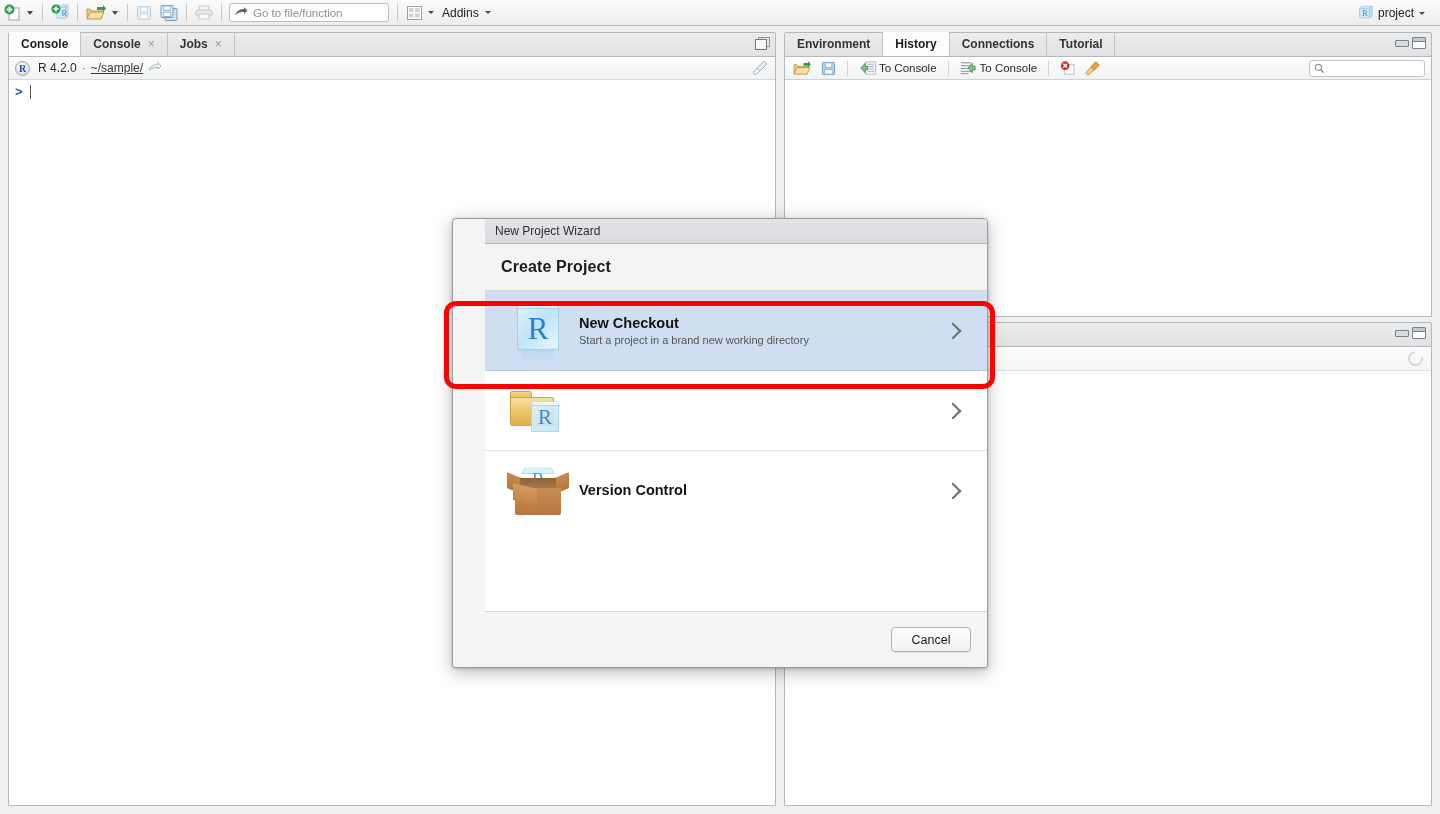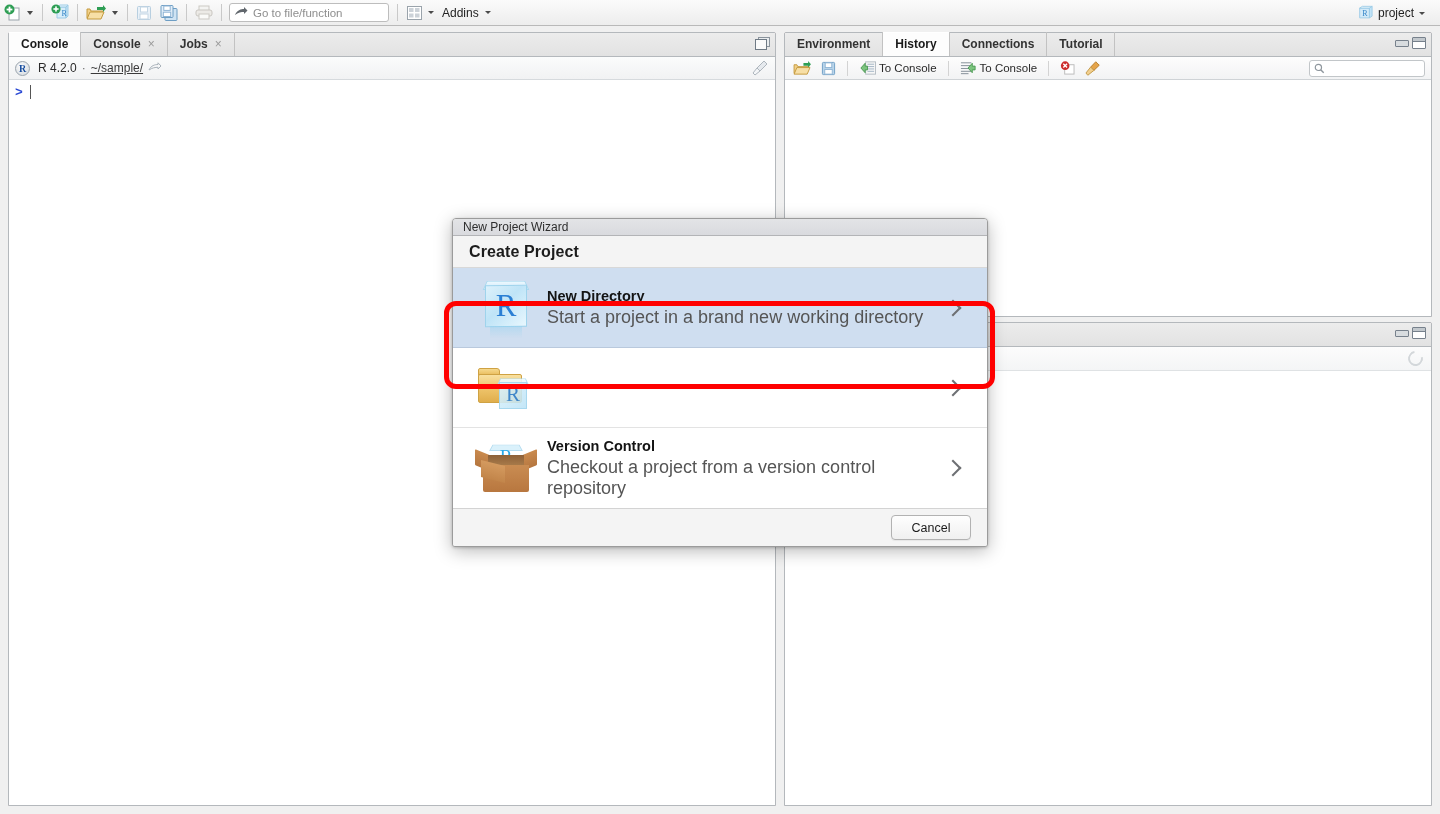--- a/index.html
+++ b/index.html
@@ -163,27 +163,27 @@
   }
   .refresh-ico {
     position:absolute; right:8px; top:4px; width:15px; height:15px;
     border:2px solid #d3d7da; border-radius:50%;
     border-top-color: transparent; transform: rotate(35deg);
   }
 
   
   .dlg-overlay { position:absolute; inset:0; }
   #dialog {
-    position:absolute; left: 452px; top: 218px; width: 536px; height: 329px;
+    position:absolute; left: 452px; top: 218px; width: 536px; height: 450px;
     background:#f4f4f4;
     border:1px solid #9b9b9b;
     border-radius: 4px 4px 3px 3px;
     box-shadow: 0 4px 18px rgba(0,0,0,0.28), 0 1px 3px rgba(0,0,0,0.2);
     overflow: hidden;
-    display:flex; flex-direction:column;
+    display:flex; flex-direction:column;padding-left:32px;
   }
   .dlg-title {
     height: 25px; background: linear-gradient(to bottom, #e3e4e6 0%, #d9dade 100%);
     border-bottom: 1px solid #b3b4b7;
     display:flex; align-items:center; padding-left:10px;
   }
   .dlg-title span { font-size: 12px; color:#2e2e2e; }
   .dlg-header {
     height: 47px; background:#f4f4f4; display:flex; align-items:center;
     padding-left: 16px; border-bottom:1px solid #d8d8d8;
@@ -191,21 +191,21 @@
   .dlg-header h1 { margin:0; font-size:16px; font-weight:bold; color:#1c1c1c; letter-spacing:0.1px;}
   .dlg-list { background:#fff; flex: 1; }
   .dlg-row {
     height: 80px; display:flex; align-items:center; padding: 0 14px 0 20px;
     border-bottom: 1px solid #e3e3e3; background:#fff; position:relative;
   }
   .dlg-row.selected { background:#cfdef0; border-bottom-color:#b9c9dd; }
   .dlg-row .ico-wrap { width: 66px; display:flex; justify-content:center; align-items:center; }
   .dlg-row .txt { flex:1; padding-left: 8px; }
   .dlg-row .ttl { font-size:14.5px; font-weight:bold; color:#141414; margin-bottom:3px; }
-  .dlg-row .sub { font-size:18px; color:#555; }
+  .dlg-row .sub { font-size:11px; color:#555; }
   .chev {
     width: 12px; height: 12px; border-right: 2.5px solid #6d6f73;
     border-top: 2.5px solid #6d6f73; transform: rotate(45deg); margin-right: 14px;
   }
   .dlg-footer {
     height: 56px; background:#f4f4f4; border-top:1px solid #d3d3d3;
     display:flex; align-items:center; justify-content:flex-end; padding-right: 16px;
   }
   .btn {
     min-width: 80px; height: 25px; padding: 0 16px;
@@ -580,21 +580,21 @@
       <div class="dlg-row selected">
         <div class="ico-wrap">
           <div class="rcube">
             <div class="top"></div>
               <div class="face"></div>
             <div class="rlet">R</div>
               <div class="refl"></div>
           </div>
         </div>
         <div class="txt">
-          <div class="ttl">New Directory</div>
+          <div class="ttl">New Checkout</div>
           <div class="sub">Start a project in a brand new working directory</div>
         </div>
         <div class="chev"></div>
       </div>
 
       <div class="dlg-row">
         <div class="ico-wrap">
           <div class="folder-ico">
             <div class="tabf"></div>
               <div class="bodyf"></div>
@@ -619,21 +619,20 @@
               </div>
             <div class="lidl"></div>
               <div class="lidr"></div>
             <div class="inner"></div>
               <div class="front"></div>
               <div class="flapl"></div>
           </div>
         </div>
         <div class="txt">
           <div class="ttl">Version Control</div>
-          <div class="sub">Checkout a project from a version control repository</div>
         </div>
         <div class="chev"></div>
       </div>
 
     </div>
 
     <div class="dlg-footer">
       <div class="btn">Cancel</div>
     </div>
   </div>

